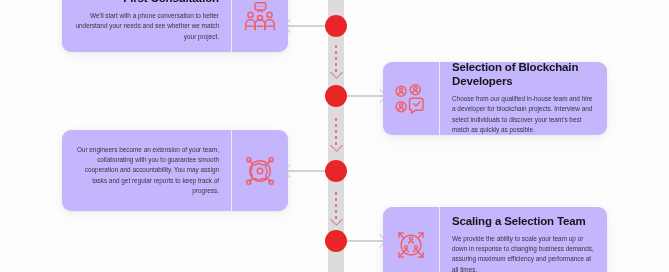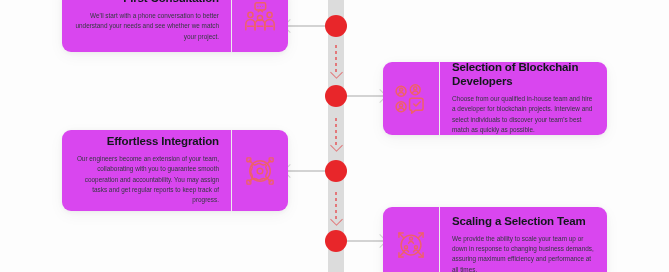--- a/index.html
+++ b/index.html
@@ -74,21 +74,21 @@
   .conn.right .tip{right:-1px;transform:rotate(45deg);transform-origin:center;}
 
   .conn.c1{left:286px;top:25px;width:40px;}
   .conn.c2{left:346px;top:95px;width:38px;}
   .conn.c3{left:286px;top:170px;width:40px;}
   .conn.c4{left:346px;top:240px;width:38px;}
 
   
   .card{
     position:absolute;
-    background:#d946ef;
+    background:#c4b5fd;
     border-radius:9px;
     box-shadow:0 1px 5px rgba(0,0,0,.055), 0 4px 16px rgba(0,0,0,.045);
     display:flex;
     align-items:center;
     box-sizing:border-box;
     overflow:hidden;
   }
   .card.left{ flex-direction:row; }
   .card.right{ flex-direction:row; }
 
@@ -207,21 +207,20 @@
       </svg>
     </div>
     <div class="card-body">
       <p class="card-title">Selection of Blockchain Developers</p>
       <p class="card-desc">Choose from our qualified in-house team and hire a developer for blockchain projects. Interview and select individuals to discover your team's best match as quickly as possible.</p>
     </div>
   </div>
 
   <div class="card left" id="card3">
     <div class="card-body">
-      <p class="card-title">Effortless Integration</p>
       <p class="card-desc">Our engineers become an extension of your team, collaborating with you to guarantee smooth cooperation and accountability. You may assign tasks and get regular reports to keep track of progress.</p>
     </div>
     <div class="icon-cell">
       <svg width="34" height="34" viewBox="0 0 48 48" fill="none" stroke="#ef6168" stroke-width="2" stroke-linecap="round" stroke-linejoin="round">
         <circle cx="24" cy="24" r="14.5"></circle>
         <path d="M24 13.5 l2.2 1.3 a10 10 0 0 1 2.6 0.8 l2.3 -1 1.9 1.9 -1 2.3 a10 10 0 0 1 .8 2.6 l1.3 2.2 v2.8 l-1.3 2.2 a10 10 0 0 1 -.8 2.6 l1 2.3 -1.9 1.9 -2.3 -1 a10 10 0 0 1 -2.6 .8 l-2.2 1.3 h-2.8 l-2.2 -1.3 a10 10 0 0 1 -2.6 -.8 l-2.3 1 -1.9 -1.9 1 -2.3 a10 10 0 0 1 -.8 -2.6 l-1.3 -2.2 v-2.8 l1.3 -2.2 a10 10 0 0 1 .8 -2.6 l-1 -2.3 1.9 -1.9 2.3 1 a10 10 0 0 1 2.6 -.8 l2.2 -1.3 z"></path>
         <circle cx="24" cy="24" r="4"></circle>
         <path d="M13.8 13.8 L9 9 M34.2 13.8 L39 9 M13.8 34.2 L9 39 M34.2 34.2 L39 39"></path>
         <rect x="5.5" y="5.5" width="5.5" height="5.5" rx="1"></rect>
         <rect x="37" y="5.5" width="5.5" height="5.5" rx="1"></rect>

